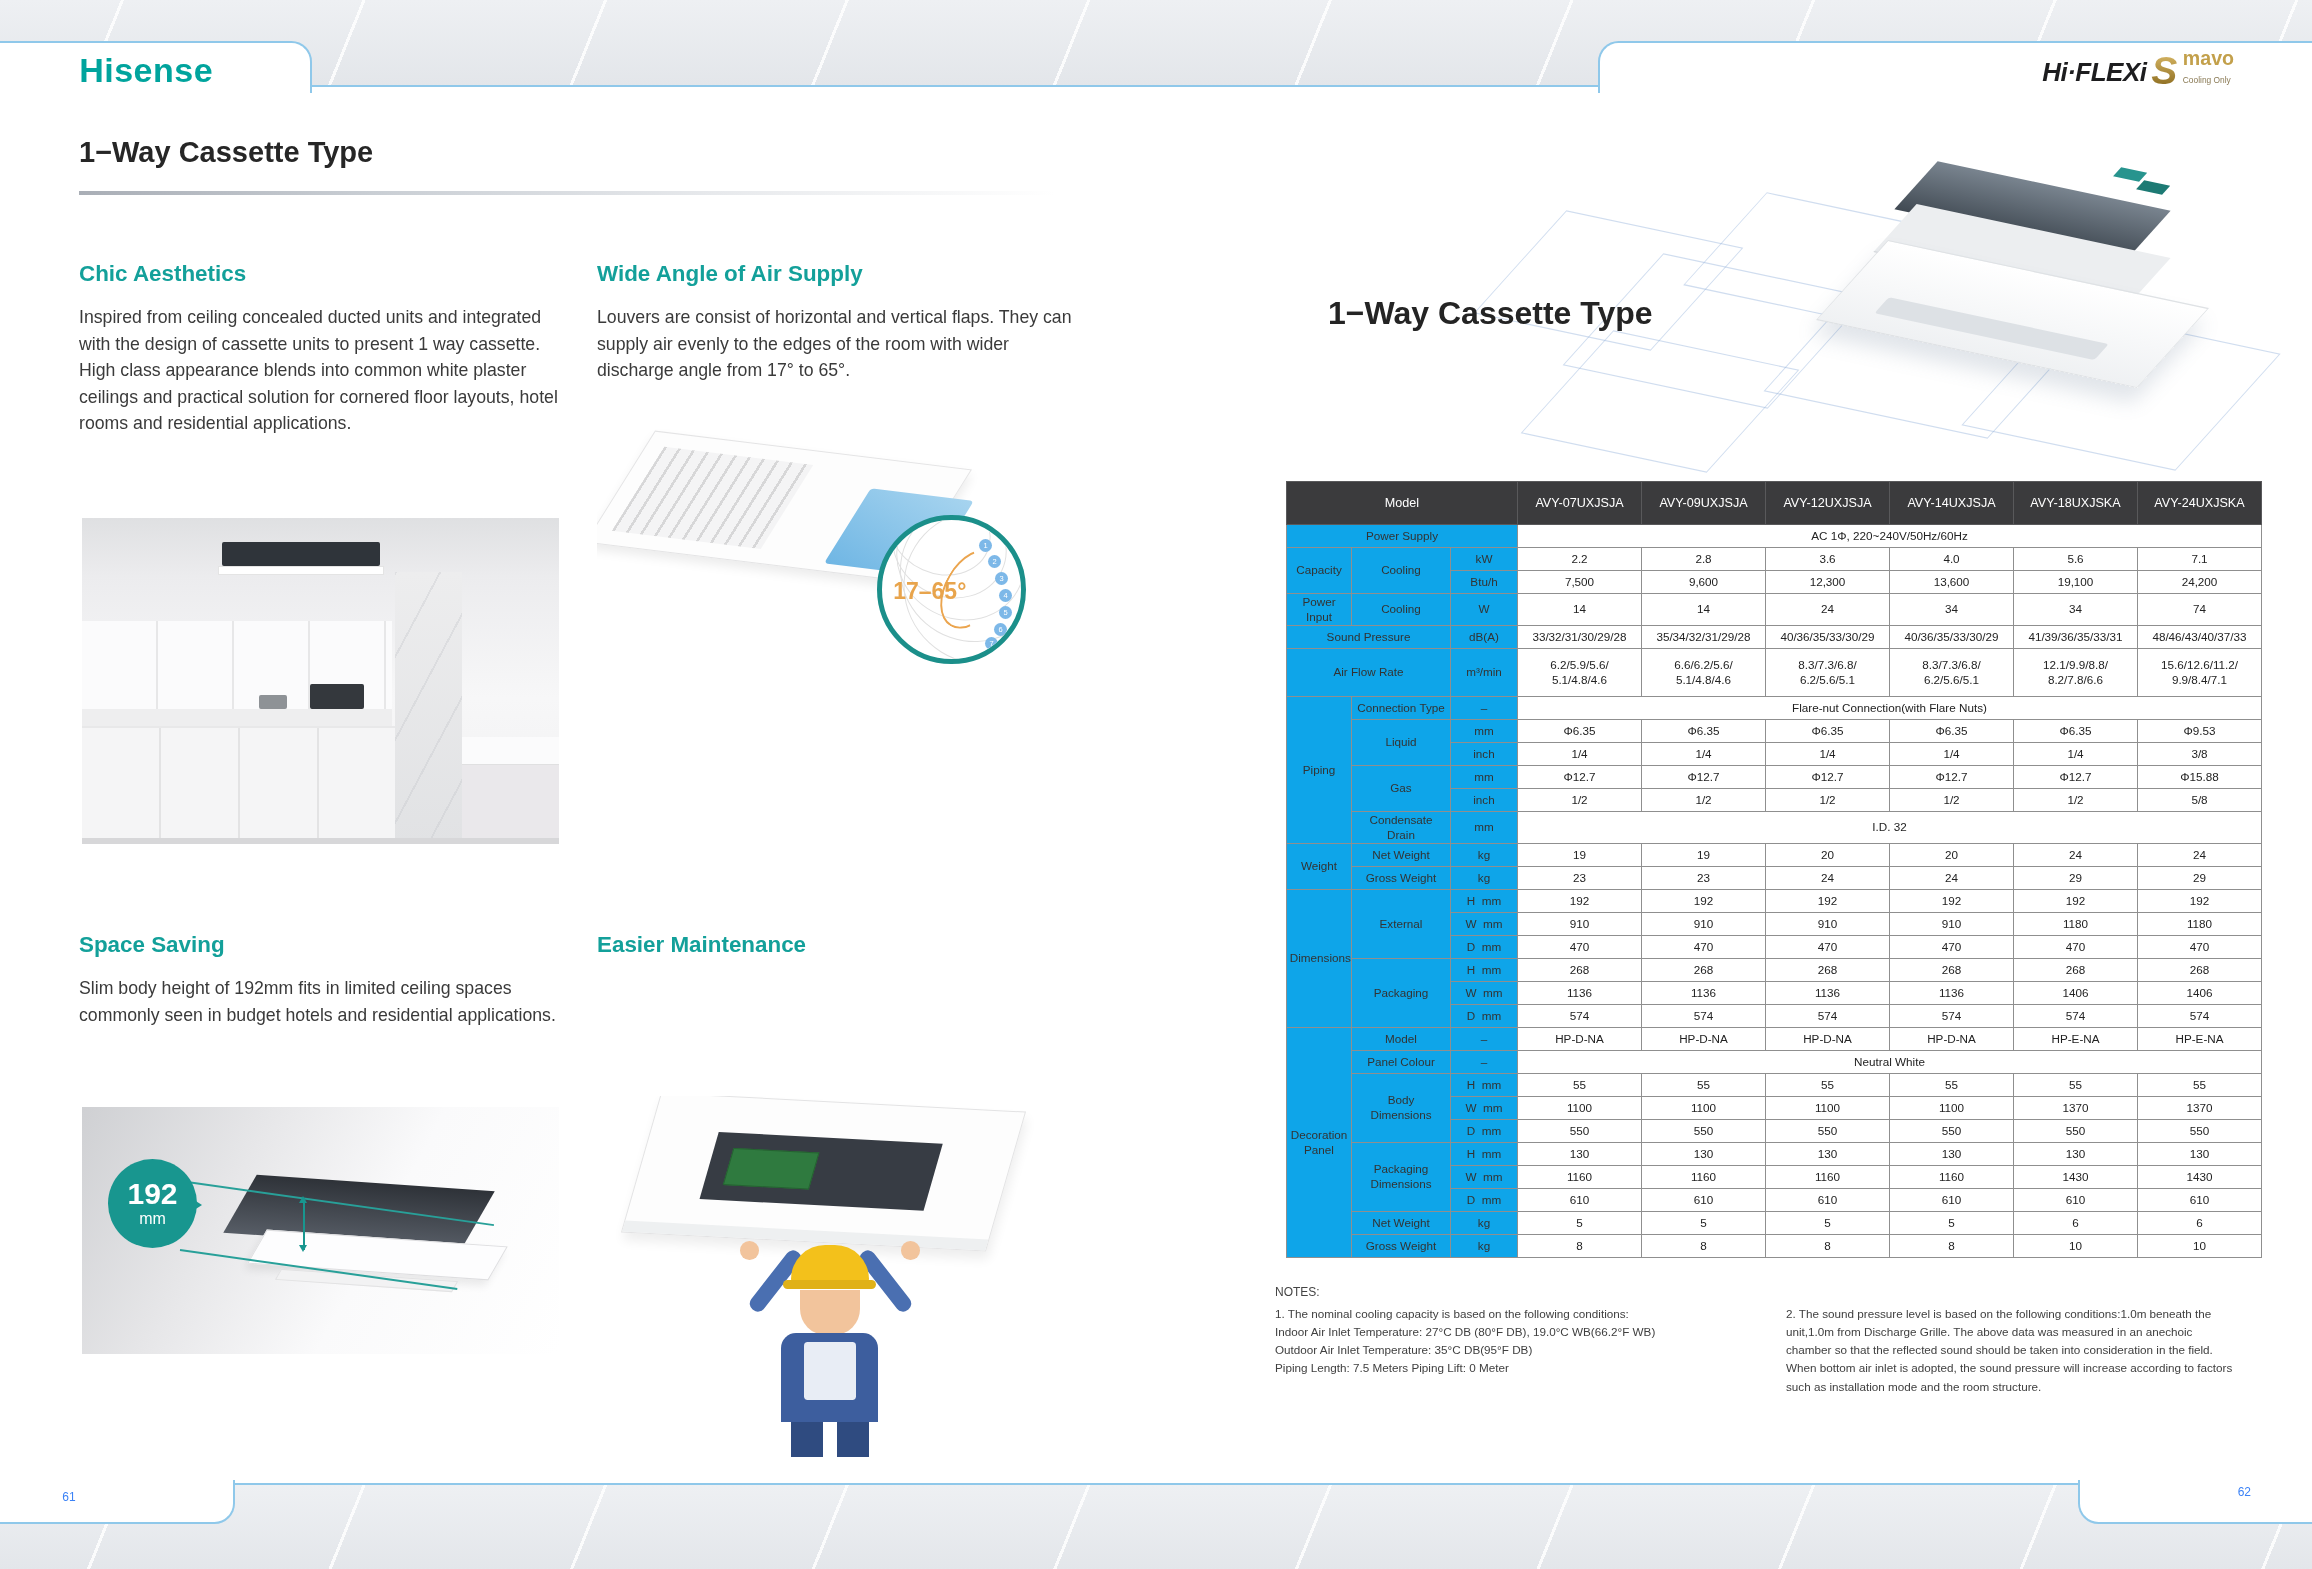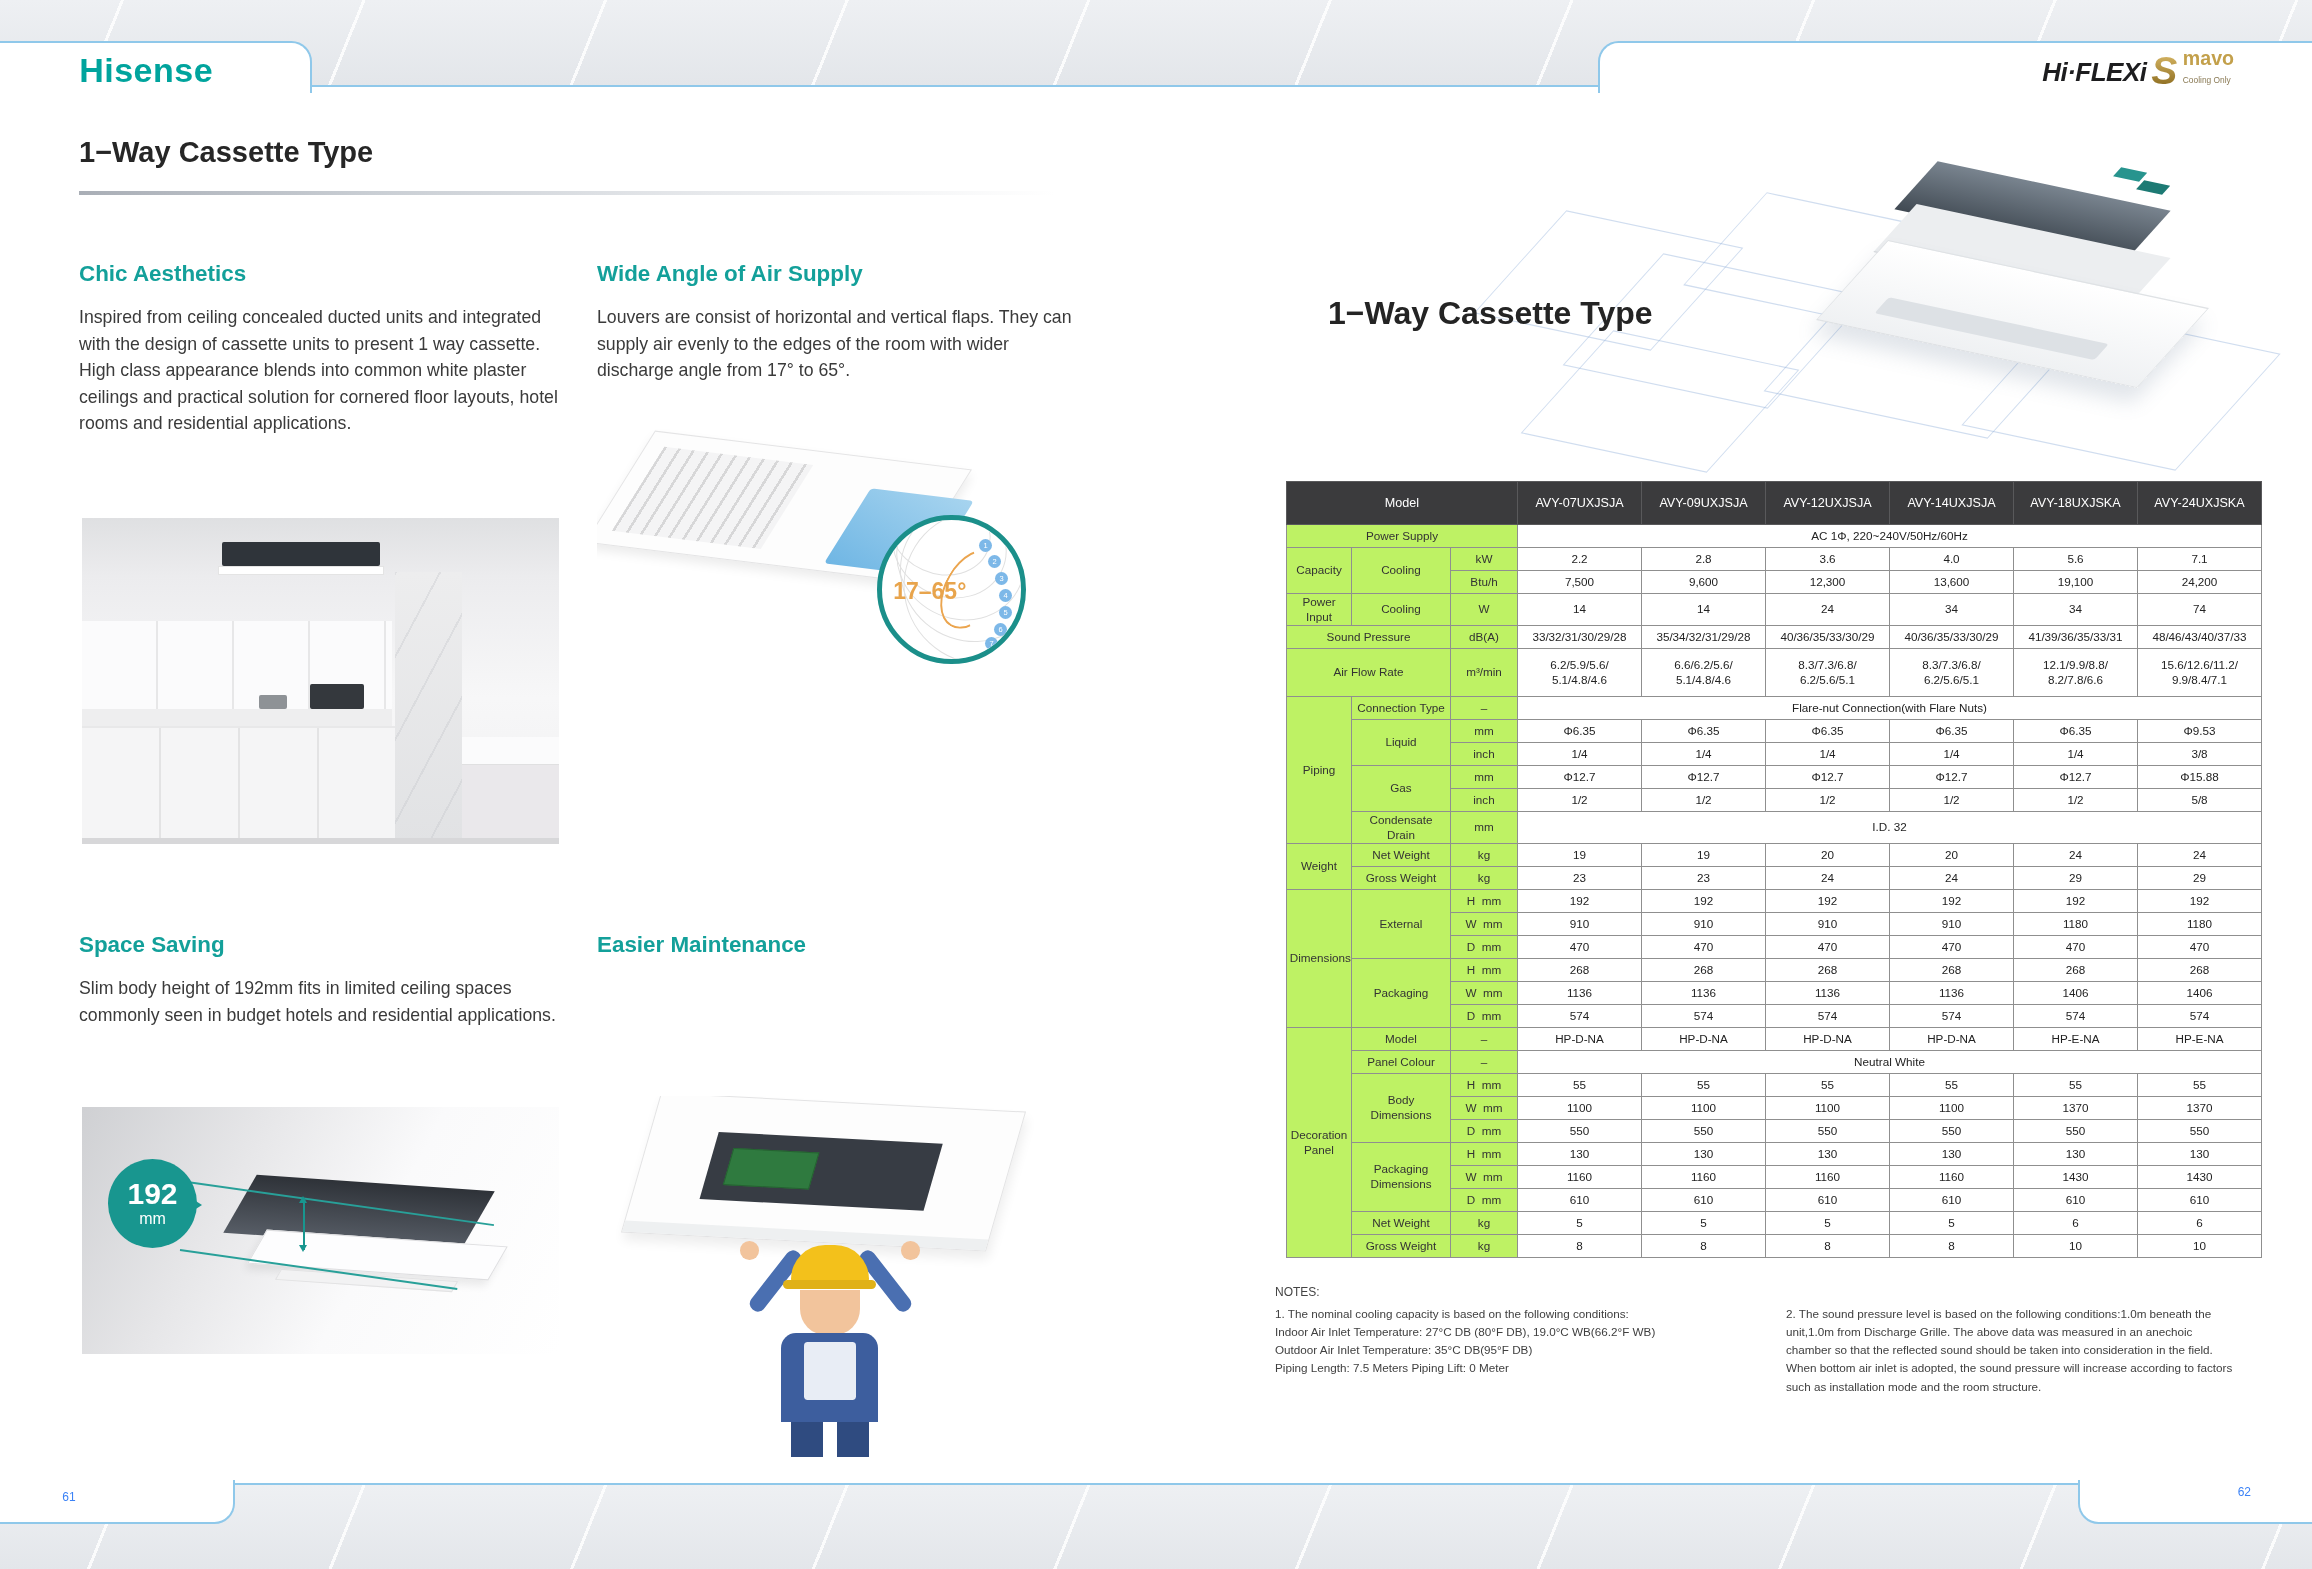--- a/index.html
+++ b/index.html
@@ -145,21 +145,21 @@
   .p-body { position:absolute; left:91px; top:82px; width:254px; height:48px; transform:skew(-42deg,12deg);
       background:#eceef0; border-bottom:1.9px solid #dadcdf; }
   .p-panel { position:absolute; left:48px; top:125px; width:321px; height:80px; transform:skew(-42deg,12deg);
       background:linear-gradient(180deg,#ffffff,#eff1f3); border:0.9px solid #dfe2e5; box-shadow:7.5px 13px 17px rgba(90,110,140,.18); }
   .p-vent { position:absolute; left:43px; top:47px; width:220px; height:16px; background:#dde1e5; border-radius:2.8px; }
 
   table.spec { position:absolute; left:1286px; top:481px; width:975px; border-collapse:collapse; table-layout:fixed;
       font-size:11.7px; color:#222; border:1.4px solid #6e6e6e; }
   .spec th { height:43px; background:#3b3b3d; color:#fff; font-weight:normal; font-size:12.6px; border:0.9px solid #59595b; padding:1.9px; }
   .spec td { border:0.9px solid #8f8f8f; height:23px; text-align:center; padding:0.9px 2.8px; white-space:pre-line; line-height:1.25; }
-  .spec td.lbl { background:#bef264; color:#333; }
+  .spec td.lbl { background:#0ea5e9; color:#333; }
   .spec td.val { background:#fff; }
   .spec tr.sep td { border-top:1.9px solid #6e6e6e; }
   .spec tr.tall td { height:48px; }
 
   .notes-title { position:absolute; left:1275px; top:1285px; font-size:12px; color:#444; }
   .note { position:absolute; top:1305px; font-size:11.7px; line-height:1.55; color:#404040; white-space:pre-line; }
   .note.n1 { left:1275px; width:503px; }
   .note.n2 { left:1786px; width:508px; }
 </style>
 </head>

